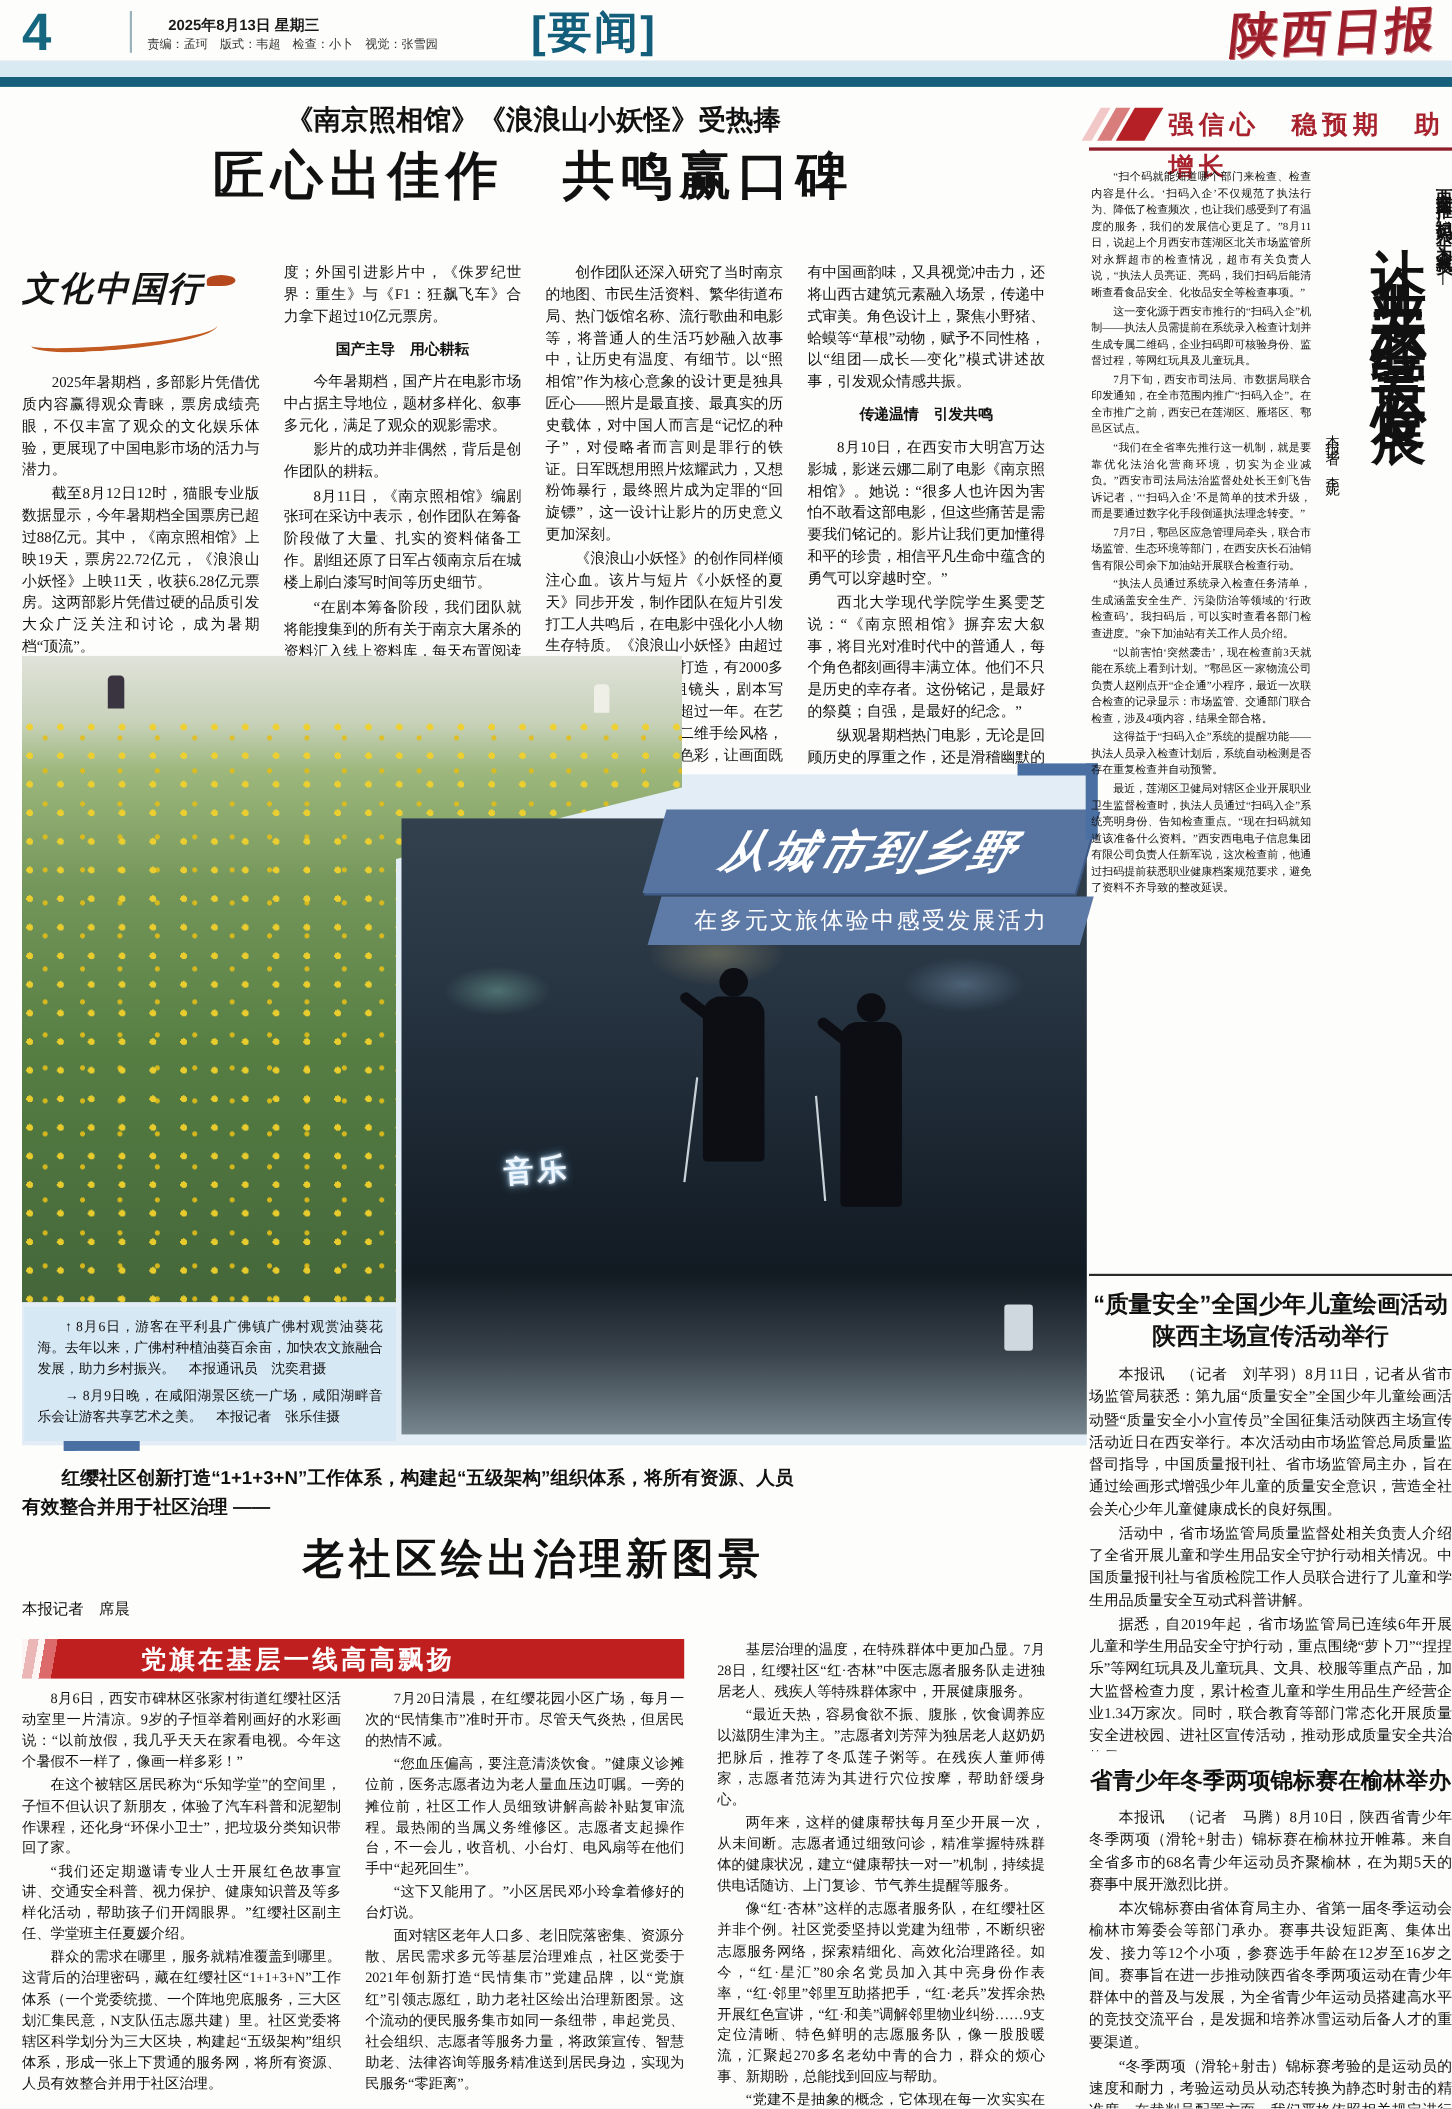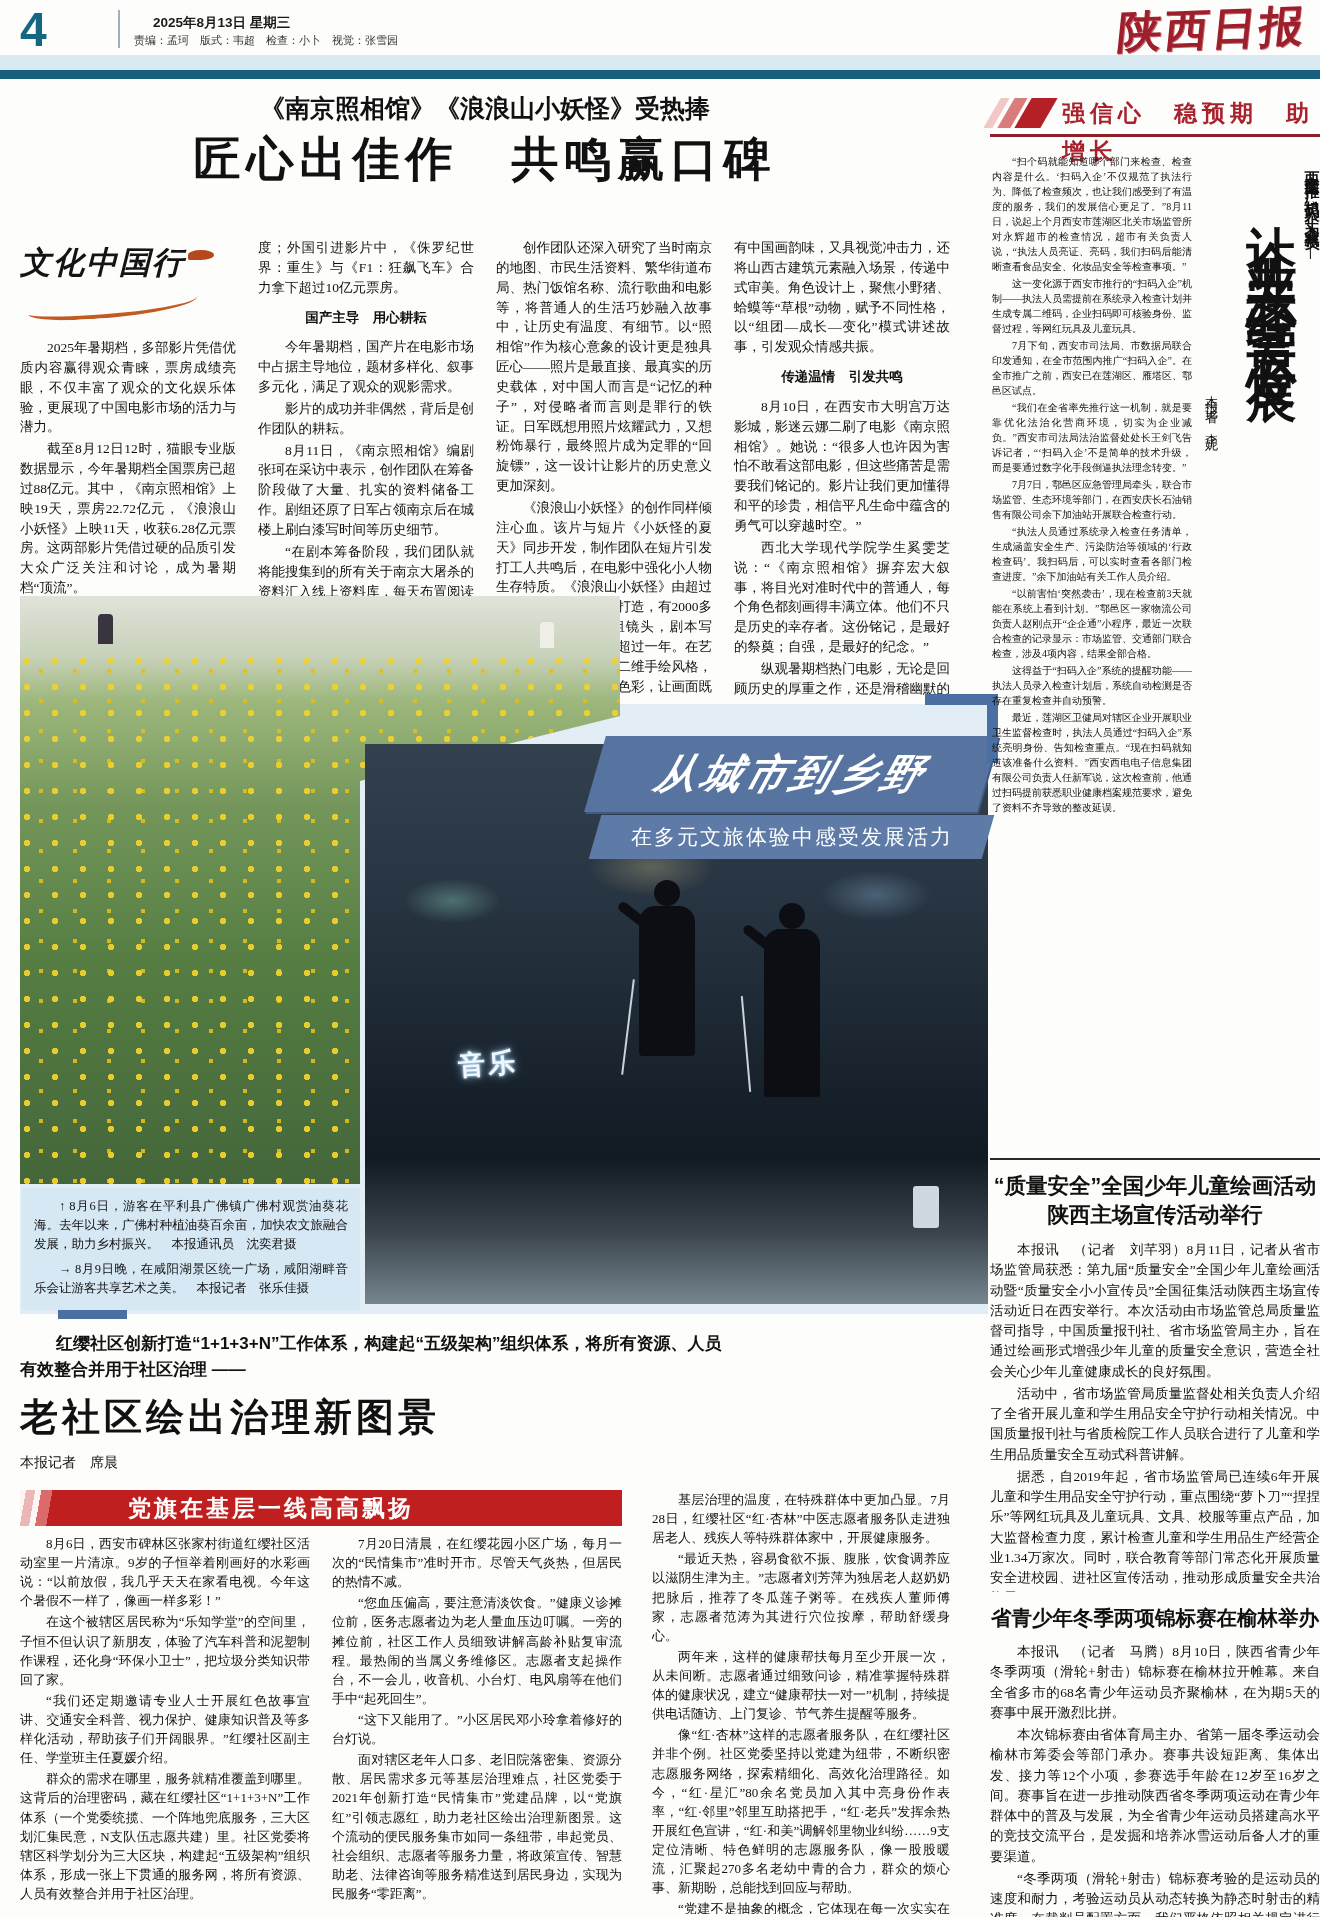--- a/index.html
+++ b/index.html
@@ -78,21 +78,21 @@
   .lframe-bl{left:38px;top:688px;width:58px;height:24px;border-left:11px solid #4a6fa3;border-bottom:11px solid #4a6fa3;}
 
   .caption-box{left:2px;top:592px;width:338px;height:122px;background:#d7e8f5;padding:9px 12px;box-sizing:border-box;
                font-size:12.5px;line-height:1.5;}
   .caption-box p{margin:0 0 7px 0;text-align:justify;text-indent:2em;}
 
   
   .community{left:20px;top:1332px;width:930px;height:585px;}
   .comm-kicker1{left:36px;top:0;font:700 17px "Liberation Sans",sans-serif;}
   .comm-kicker2{left:0;top:26px;font:700 17px "Liberation Sans",sans-serif;}
-  .comm-title{left:0;top:60px;width:100%;font:700 38px "Liberation Sans",sans-serif;letter-spacing:4px;}
+  .comm-title{left:0;top:60px;width:100%;text-align:center;font:700 38px "Liberation Sans",sans-serif;letter-spacing:4px;}
   .comm-byline{left:0;top:122px;width:100%;font:14px "Liberation Serif",serif;}
   .party-banner{left:0;top:158px;width:602px;height:36px;
       background:linear-gradient(100deg,#fdf4f4 0 6px,#eab6b6 6px 15px,#fdf4f4 15px 21px,#dd6a6a 21px 32px,#c01f1f 32px);
       color:#fff;font:700 23px "Liberation Sans",sans-serif;line-height:36px;padding-left:108px;box-sizing:border-box;letter-spacing:3px;}
   .comm-left{left:0;top:202px;width:602px;height:380px;column-count:2;column-gap:22px;
              font-size:13px;line-height:1.47;overflow:hidden;}
   .comm-right{left:632px;top:158px;width:298px;height:424px;font-size:13px;line-height:1.47;overflow:hidden;}
 
   
   .conf-banner{left:990px;top:94px;width:330px;height:40px;border-bottom:3px solid #8e1f28;}
@@ -121,20 +121,21 @@
 </style>
 </head>
 <body>
 
 <div class="page">
 
   <div class="abs pagenum">4</div>
   <div class="abs hdr-divider"></div>
   <div class="abs hdr-date">2025年8月13日 星期三</div>
   <div class="abs hdr-credits">责编：孟珂　版式：韦超　检查：小卜　视觉：张雪园</div>
+  <div class="abs section-title">[要闻]</div>
   <div class="abs masthead">陕西日报</div>
   <div class="abs bar-light"></div>
   <div class="abs bar-teal"></div>
 
   <div class="abs movie art">
     <div class="abs movie-kicker">《南京照相馆》《浪浪山小妖怪》受热捧</div>
     <div class="abs movie-title">匠心出佳作　共鸣赢口碑</div>
     <div class="abs movie-body">
       <span class="culture-logo">
         <span class="cl-text">文化中国行</span>

